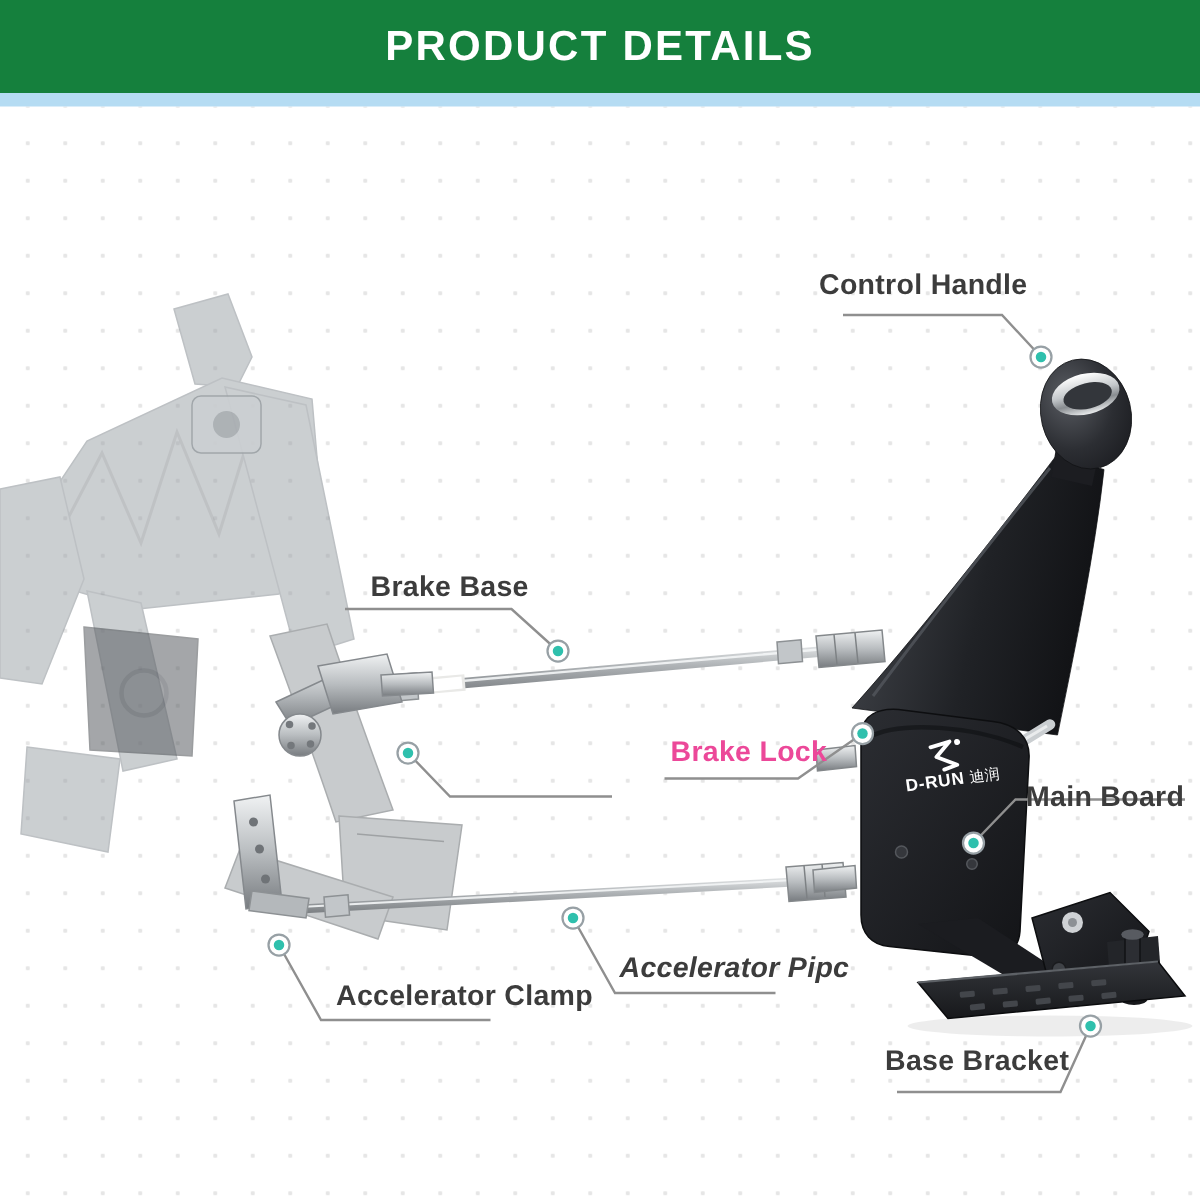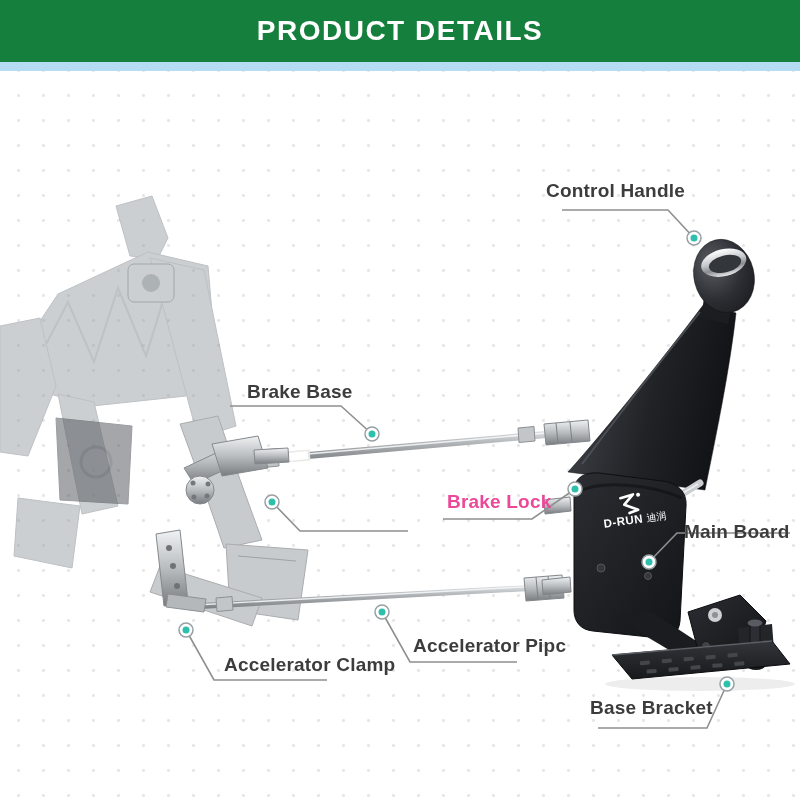--- a/index.html
+++ b/index.html
@@ -236,18 +236,18 @@
       <polyline points="598,728 707,728 727,684" fill="none" stroke="#8F8F8F" stroke-width="1.6"></polyline>
       <circle cx="727" cy="684" r="7" fill="#ffffff" stroke="#97A0A5" stroke-width="1.5"></circle>
       <circle cx="727" cy="684" r="3.5" fill="#2FC0AD"></circle>
     </svg>
 
   <div class="callout-layer" id="calloutLabels">
       <div class="callout-label" style="left: 546px; top: 180px; color: rgb(60, 60, 60);">Control Handle</div>
       <div class="callout-label" style="left: 247px; top: 381px; color: rgb(60, 60, 60);">Brake Base</div>
       <div class="callout-label" style="left: 447px; top: 491px; color: #ec4899;">Brake Lock</div>
       <div class="callout-label" style="left: 684px; top: 505px; color: rgb(60, 60, 60); margin-top: 16px;">Main Board</div>
-      <div class="callout-label" style="left: 413px; top: 635px; color: rgb(60, 60, 60);">Accelerator Pipc</div>
+      <div class="callout-label" style="left: 413px; top: 635px; color: rgb(60, 60, 60); font-style: italic;">Accelerator Pipc</div>
       <div class="callout-label" style="left: 590px; top: 697px; color: rgb(60, 60, 60);">Base Bracket</div>
       <div class="callout-label" style="left: 224px; top: 654px; color: rgb(60, 60, 60);">Accelerator Clamp</div>
     </div>
 
 </div>
 
 </body></html>

